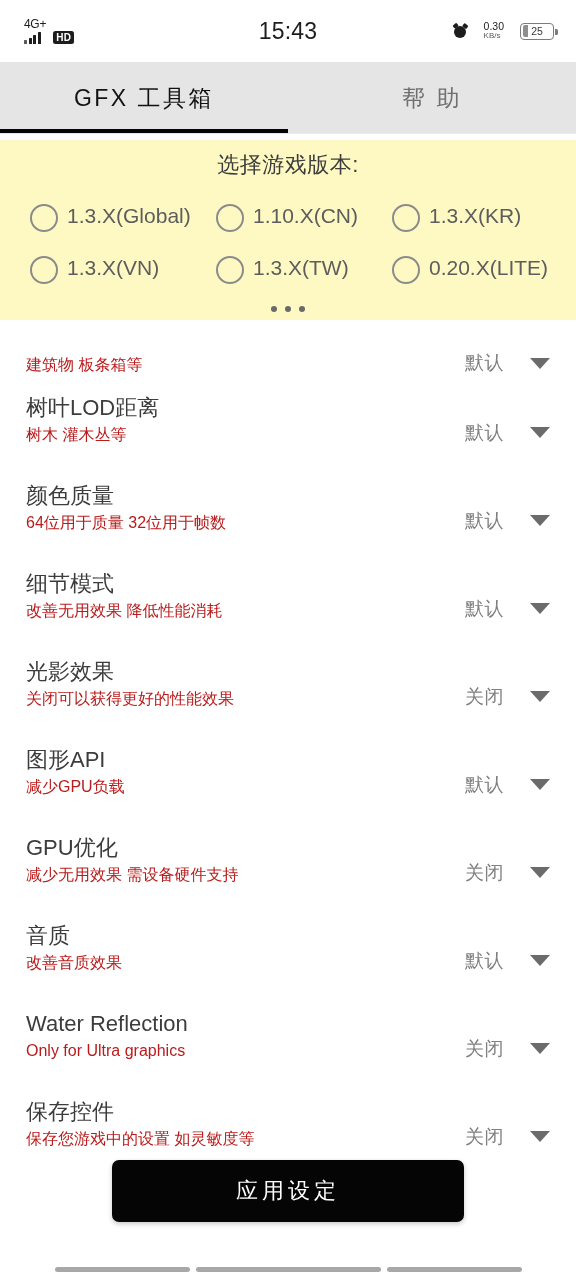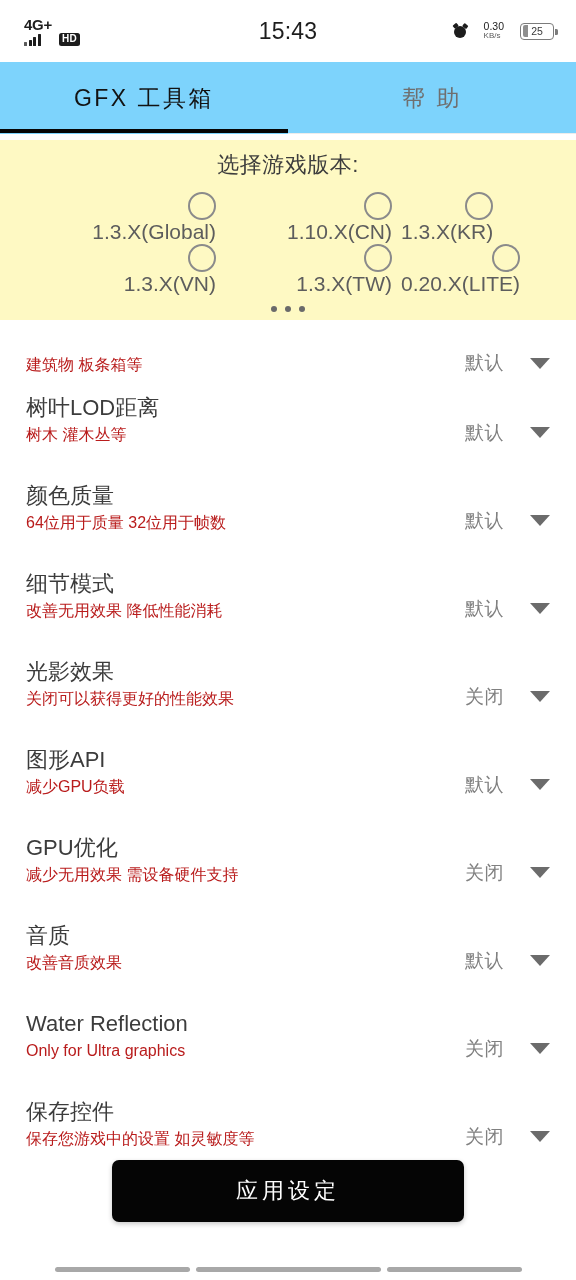--- a/index.html
+++ b/index.html
@@ -12,21 +12,21 @@
   }
   #app { position:relative; width:576px; height:1280px; background:#ffffff; }
 
   
   .statusbar {
     position:absolute; top:0; left:0; width:576px; height:62px;
     display:flex; align-items:center; background:#ffffff;
   }
   .sb-left { position:absolute; left:24px; display:flex; align-items:flex-end; gap:7px; }
   .net-block { display:flex; flex-direction:column; align-items:flex-start; line-height:1; }
-  .net-gen { font-size:15px; font-weight:bold; color:#1d1d1d; letter-spacing:-0.3px; }
+  .net-gen { font-size:12px; font-weight:normal; color:#1d1d1d; letter-spacing:-0.3px; }
   .net-bars { display:flex; align-items:flex-end; gap:1.5px; margin-top:2px; }
   .net-bars i { display:block; width:3px; background:#1d1d1d; border-radius:0.5px; }
   .net-bars i.b0 { height:4px; background:#5a5a5a; }
   .net-bars i.b1 { height:6px; }
   .net-bars i.b2 { height:9px; }
   .net-bars i.b3 { height:12px; }
   .hd-badge {
     font-size:10px; font-weight:bold; color:#ffffff; background:#1d1d1d;
     border-radius:2.5px; padding:1.5px 3px; letter-spacing:0.4px; line-height:1;
   }
@@ -59,21 +59,21 @@
   }
   .batt .fill {
     position:absolute; left:1.5px; top:1.5px; bottom:1.5px;
     width:5px; background:#8e8e8e; border-radius:2px 0 0 2px;
   }
   .batt .lvl { position:relative; font-size:10.5px; color:#3a3a3a; font-weight:500; }
 
   
   .tabbar {
     position:absolute; top:62px; left:0; width:576px; height:72px;
-    display:flex; background:#7dd3fc;
+    display:flex; background:#e5e5e5;
   }
   .tab {
     flex:1; display:flex; align-items:center; justify-content:center;
     font-size:23px; letter-spacing:2.5px; cursor:pointer; user-select:none;
   }
   .tab.active { color:#121212; }
   .tab.inactive { color:#6f6f6f; }
   .tab-underline {
     position:absolute; top:129px; left:0; width:288px; height:4px; background:#050505;
   }
@@ -84,21 +84,21 @@
   
   .version-panel {
     position:absolute; top:140px; left:0; width:576px; height:180px;
     background:#fef9c3; z-index:5;
   }
   .version-title {
     text-align:center; font-size:22px; color:#3d3d3d; padding-top:10px; letter-spacing:0.5px;
   }
   .version-grid { margin-top:12px; }
   .version-row { display:flex; align-items:center; height:52px; padding:0 0 0 30px; }
-  .version-opt { display:flex; align-items:flex-end; cursor:pointer; user-select:none;flex-direction:column; }
+  .version-opt { display:flex; align-items:flex-start; cursor:pointer; user-select:none; }
   .version-opt .radio {
     width:28px; height:28px; border-radius:50%;
     border:2.6px solid #8b8b8b; flex:0 0 auto;
   }
   .version-opt .vlabel {
     margin-left:9px; font-size:21px; color:#5d5d5d; white-space:nowrap;
   }
   .version-row .slot-a { width:186px; }
   .version-row .slot-b { width:176px; }
   .dots-handle {

